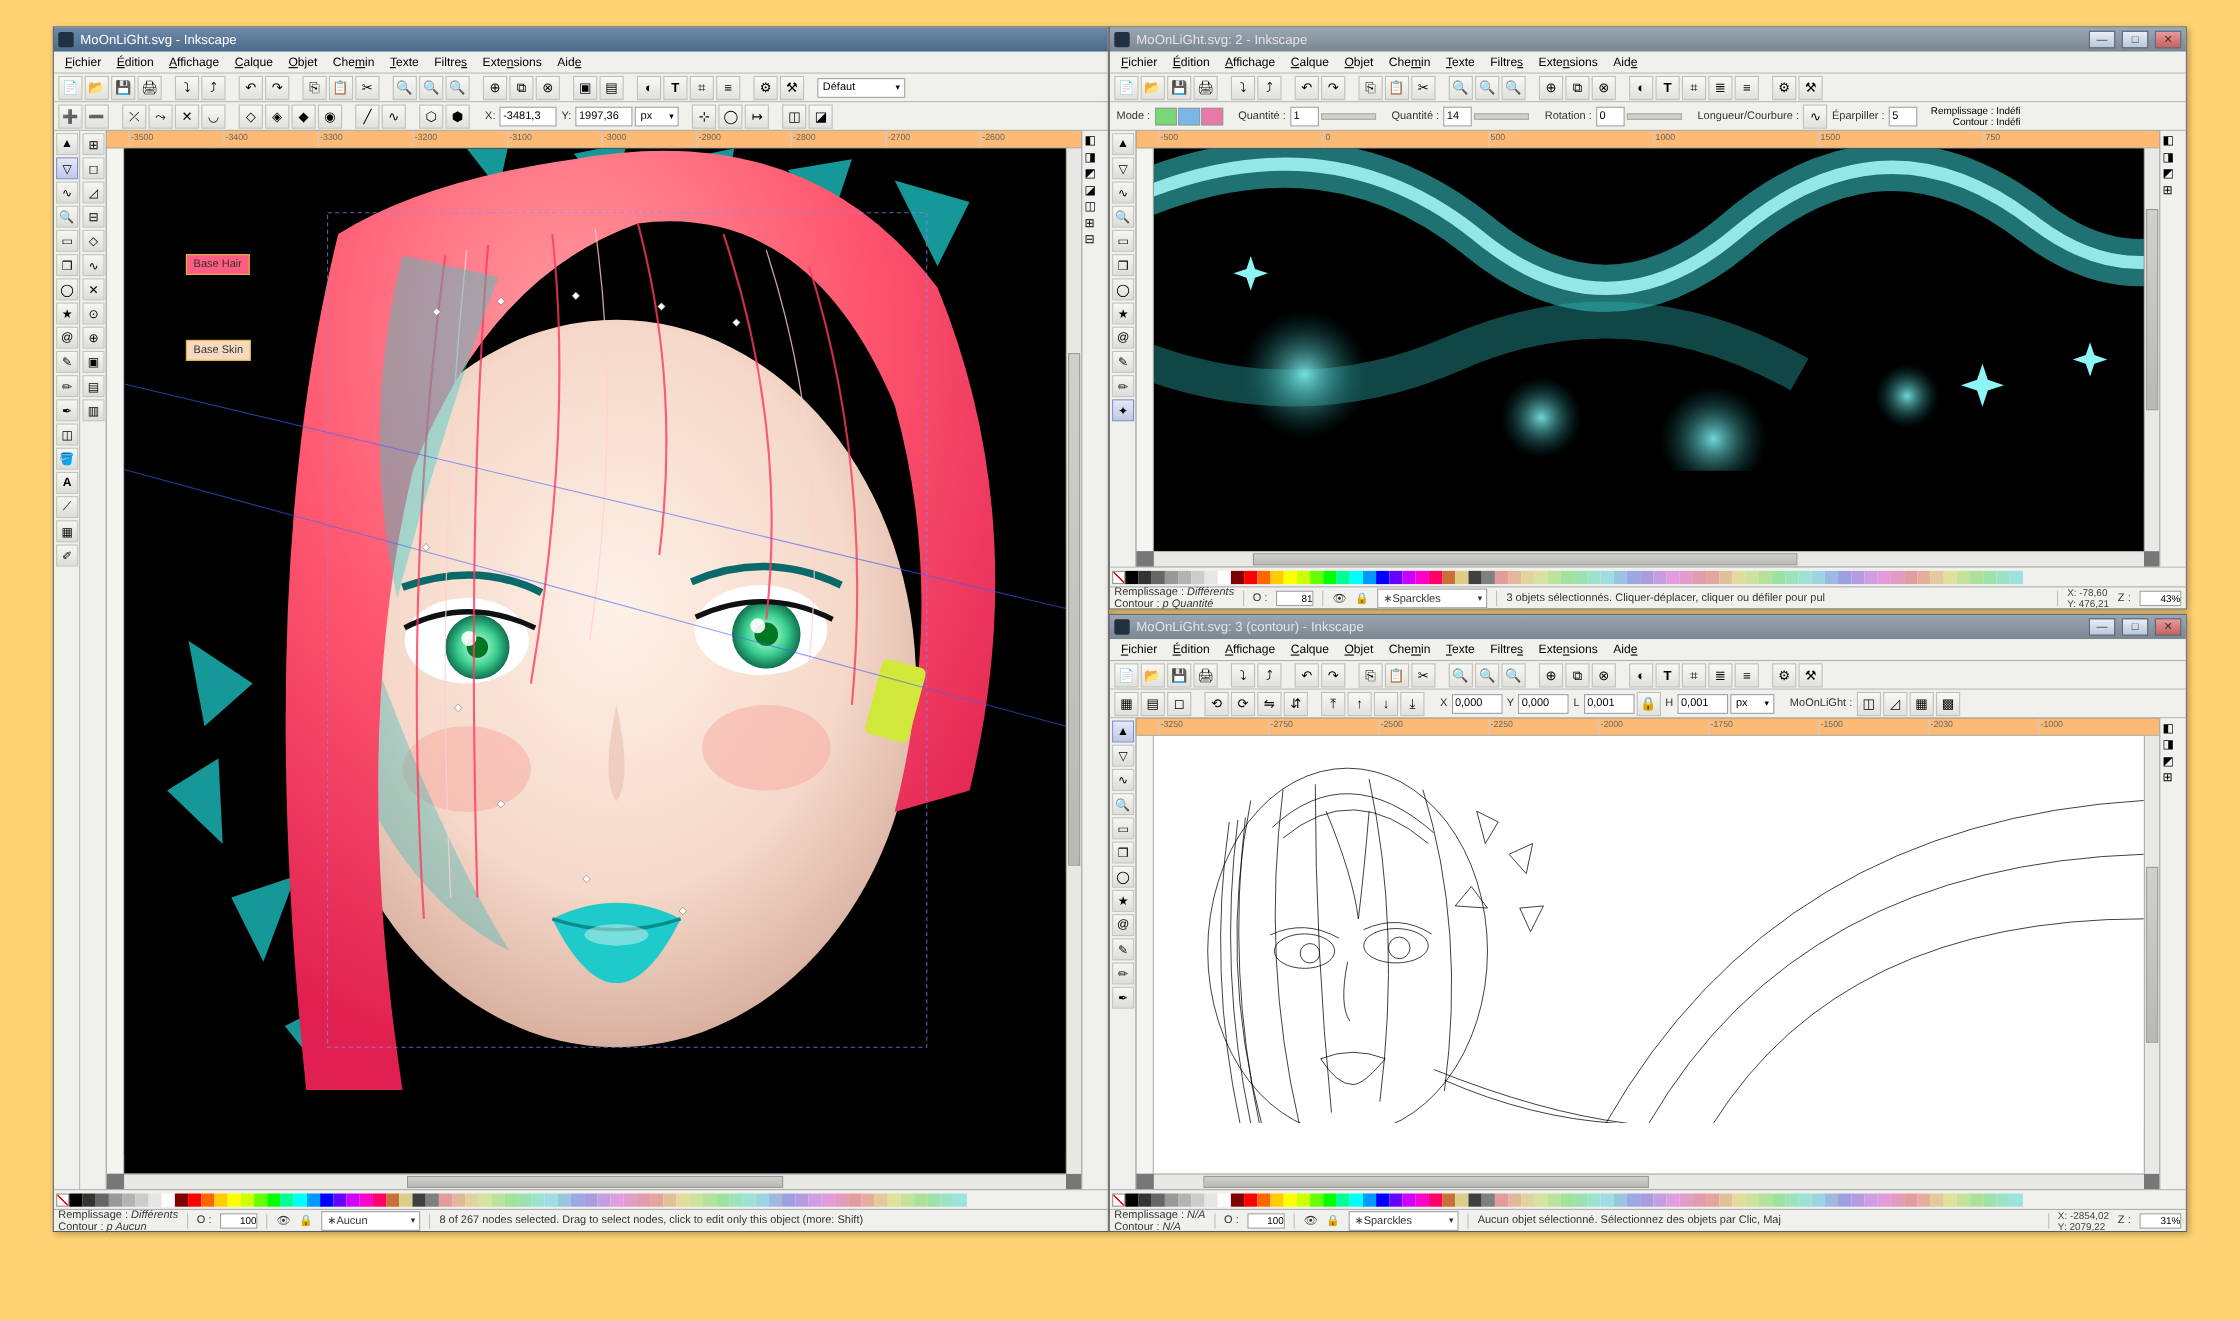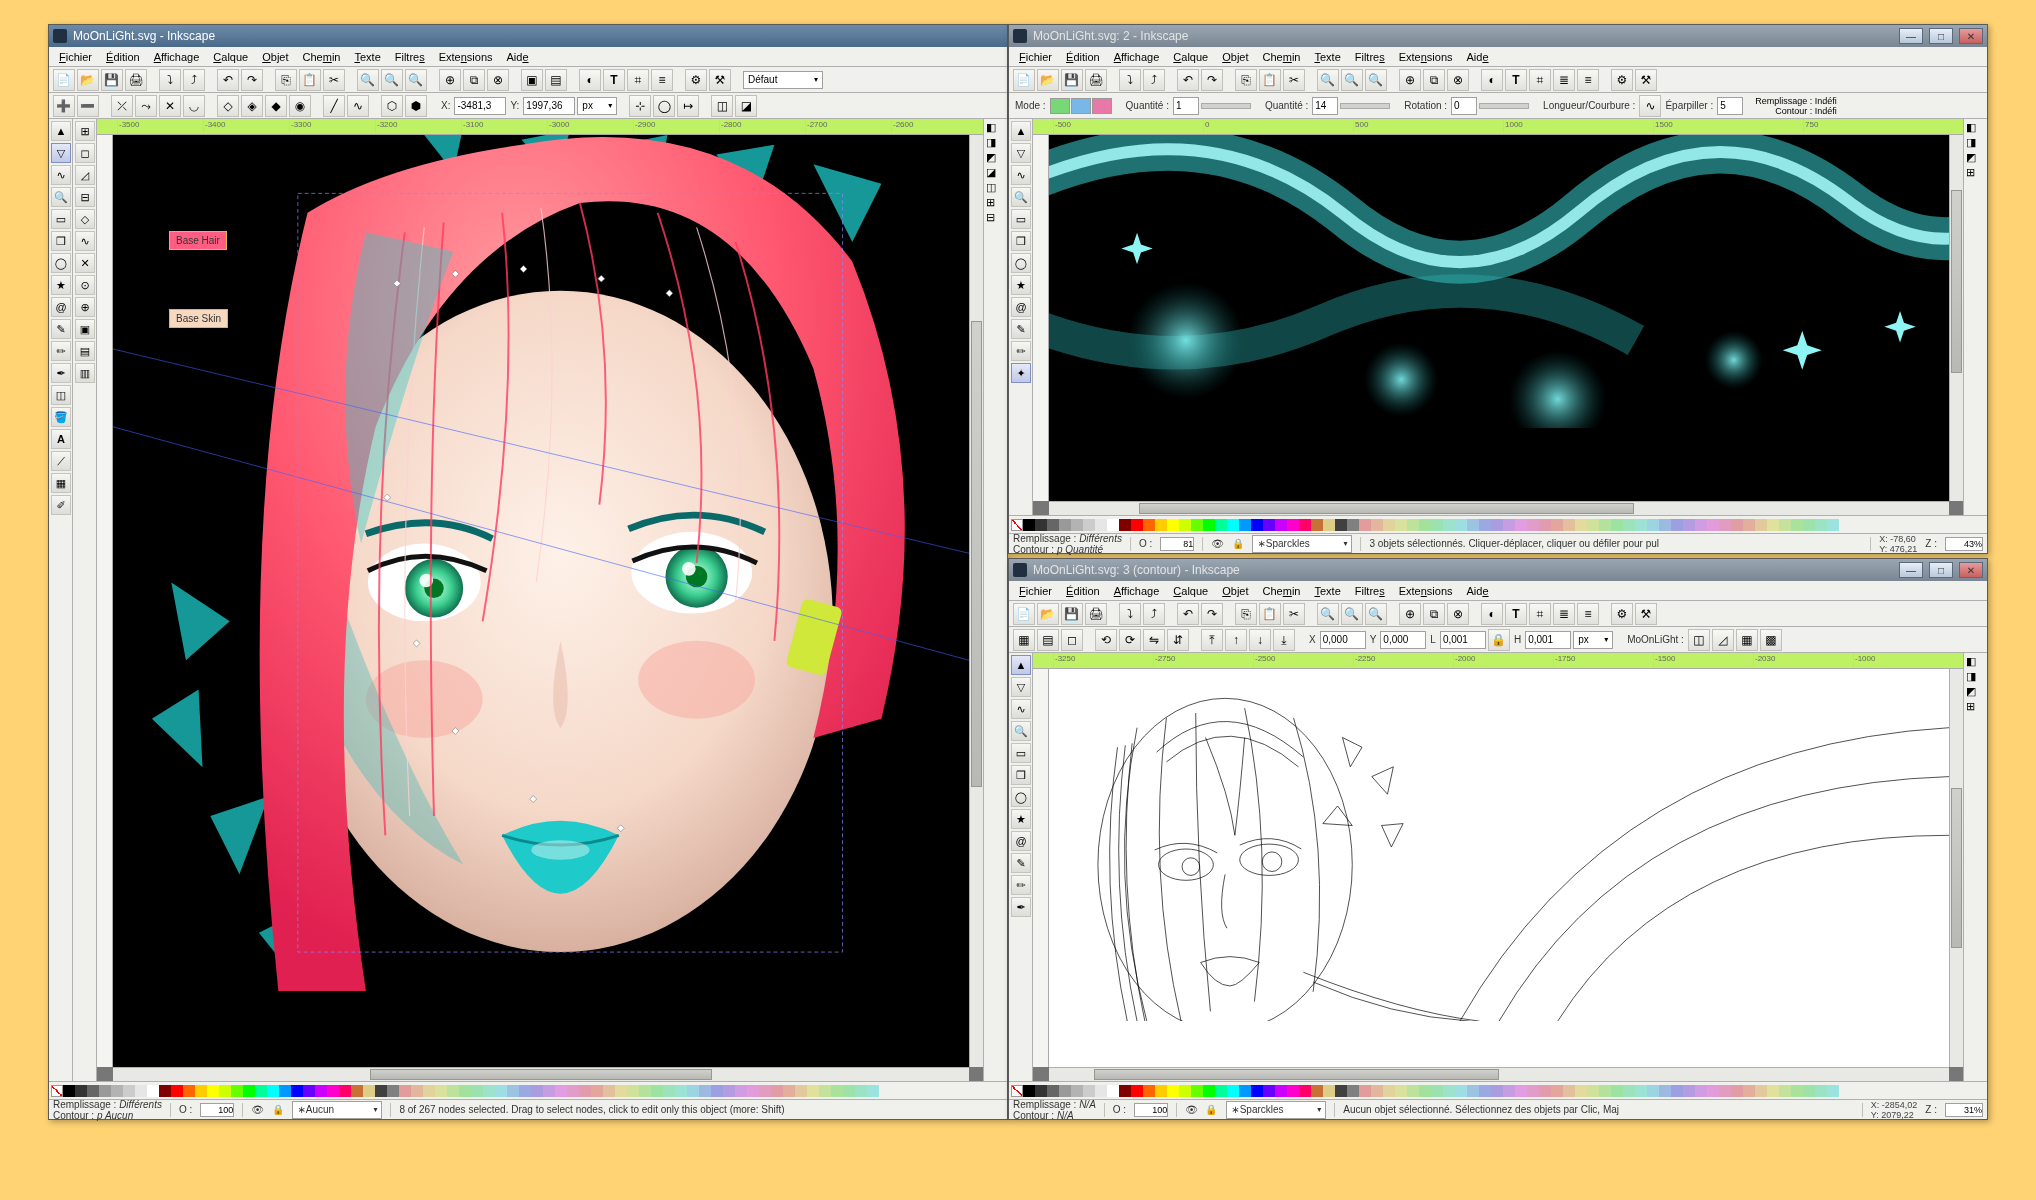--- a/index.html
+++ b/index.html
@@ -17,21 +17,21 @@
 .toolbar { height: 26px; background: #f0f0ec; border-bottom: 1px solid #b0b0b0; display: flex; align-items: center; padding: 0 4px; gap: 2px; }
 .tbtn { width: 22px; height: 22px; background: linear-gradient(to bottom,#f8f8f4,#e0e0dc); border: 1px solid #c0c0b8; display: flex; align-items: center; justify-content: center; font-size: 12px; }
 .tsep { width: 8px; }
 .toolbar input[type=text] { height: 18px; border: 1px solid #a0a0a0; padding: 0 2px; font-size: 10px; }
 .toolbar .lbl { font-size: 10px; padding: 0 2px; color: #333; }
 .work { flex: 1; display: flex; position: relative; min-height: 0; }
 .toolbox { width: 24px; background: #f0f0ec; border-right: 1px solid #b0b0b0; display: flex; flex-direction: column; padding: 2px 2px; gap: 2px; }
 .toolbox .tool { width: 20px; height: 20px; background: linear-gradient(to bottom,#f6f6f2,#dcdcd8); border: 1px solid #c4c4bc; display: flex; align-items: center; justify-content: center; font-size: 11px; }
 .toolbox .tool.active { background: linear-gradient(to bottom,#e6e8f8,#c0c8e8); border-color: #8090c0; }
 .canvas-wrap { flex: 1; position: relative; background: #777; overflow: hidden; }
-.ruler-h { height: 16px; background: #bef264; border-bottom: 1px solid #aaa; position: relative; font-size: 8px; color: #555; overflow: hidden; }
+.ruler-h { height: 16px; background: #fdba74; border-bottom: 1px solid #aaa; position: relative; font-size: 8px; color: #555; overflow: hidden; }
 .ruler-v { width: 16px; background: #f4f4f0; border-right: 1px solid #aaa; position: absolute; left: 0; top: 16px; bottom: 14px; }
 .canvas { position: absolute; left: 16px; top: 16px; right: 14px; bottom: 14px; background: #000; overflow: hidden; }
 .sb-h { position: absolute; left: 16px; right: 14px; bottom: 0; height: 14px; background: #e4e4e0; border-top: 1px solid #b0b0b0; }
 .sb-v { position: absolute; right: 0; top: 16px; bottom: 14px; width: 14px; background: #e4e4e0; border-left: 1px solid #b0b0b0; }
 .sb-track { background: #e8e8e4; position: relative; height: 100%; }
 .sb-thumb { background: linear-gradient(#d0d0cc,#b8b8b4); border: 1px solid #989890; position: absolute; }
 .cmd-panel { width: 24px; background: #f0f0ec; border-left: 1px solid #b0b0b0; display: flex; flex-direction: column; padding: 2px; gap: 2px; }
 .palette { height: 18px; background: #f0f0ec; display: flex; align-items: center; padding: 0 2px; gap: 0; overflow: hidden; border-top: 1px solid #b0b0b0; }
 .swatch { width: 12px; height: 12px; flex: 0 0 12px; }
 .status { height: 20px; background: #f0f0ec; display: flex; align-items: center; font-size: 10px; padding: 0 4px; gap: 8px; border-top: 1px solid #b0b0b0; color: #333; }

